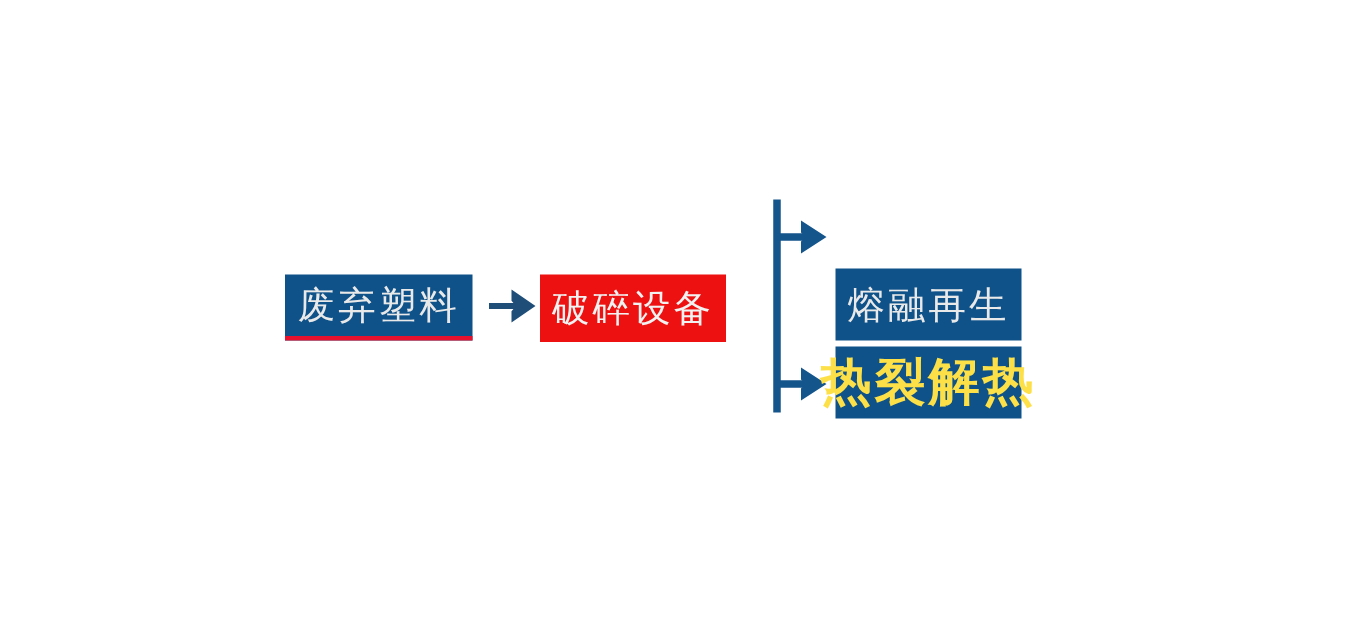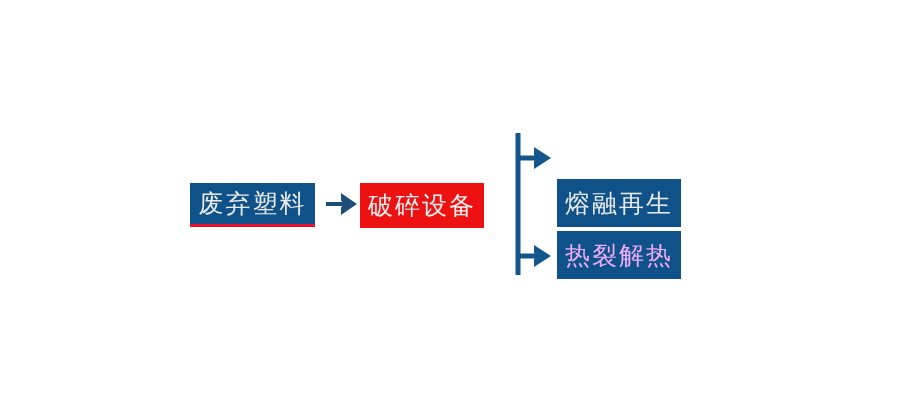--- a/index.html
+++ b/index.html
@@ -79,22 +79,23 @@
   }
 
   #node-pyrolysis {
     left: 557px;
     top: 231px;
     width: 124px;
     height: 48px;
     background: #0F5289;
   }
   #node-pyrolysis .node-label {
-    color: #f0abfc;
-    font-size: 25px;
+    color: #fde047;
+    font-size: 34px;
+    font-weight: bold;
   }
 
   
   .connector-svg {
     position: absolute;
     left: 0;
     top: 0;
     width: 900px;
     height: 411px;
     overflow: visible;

